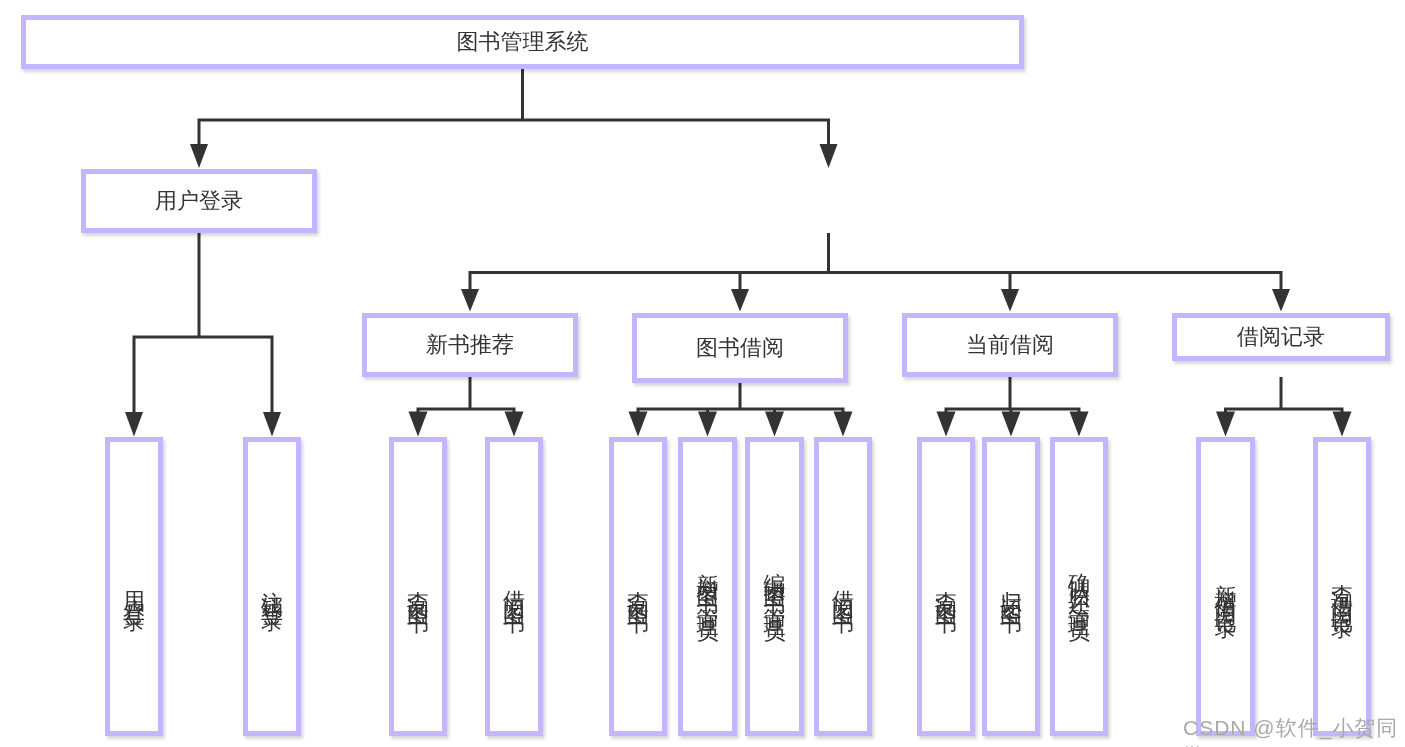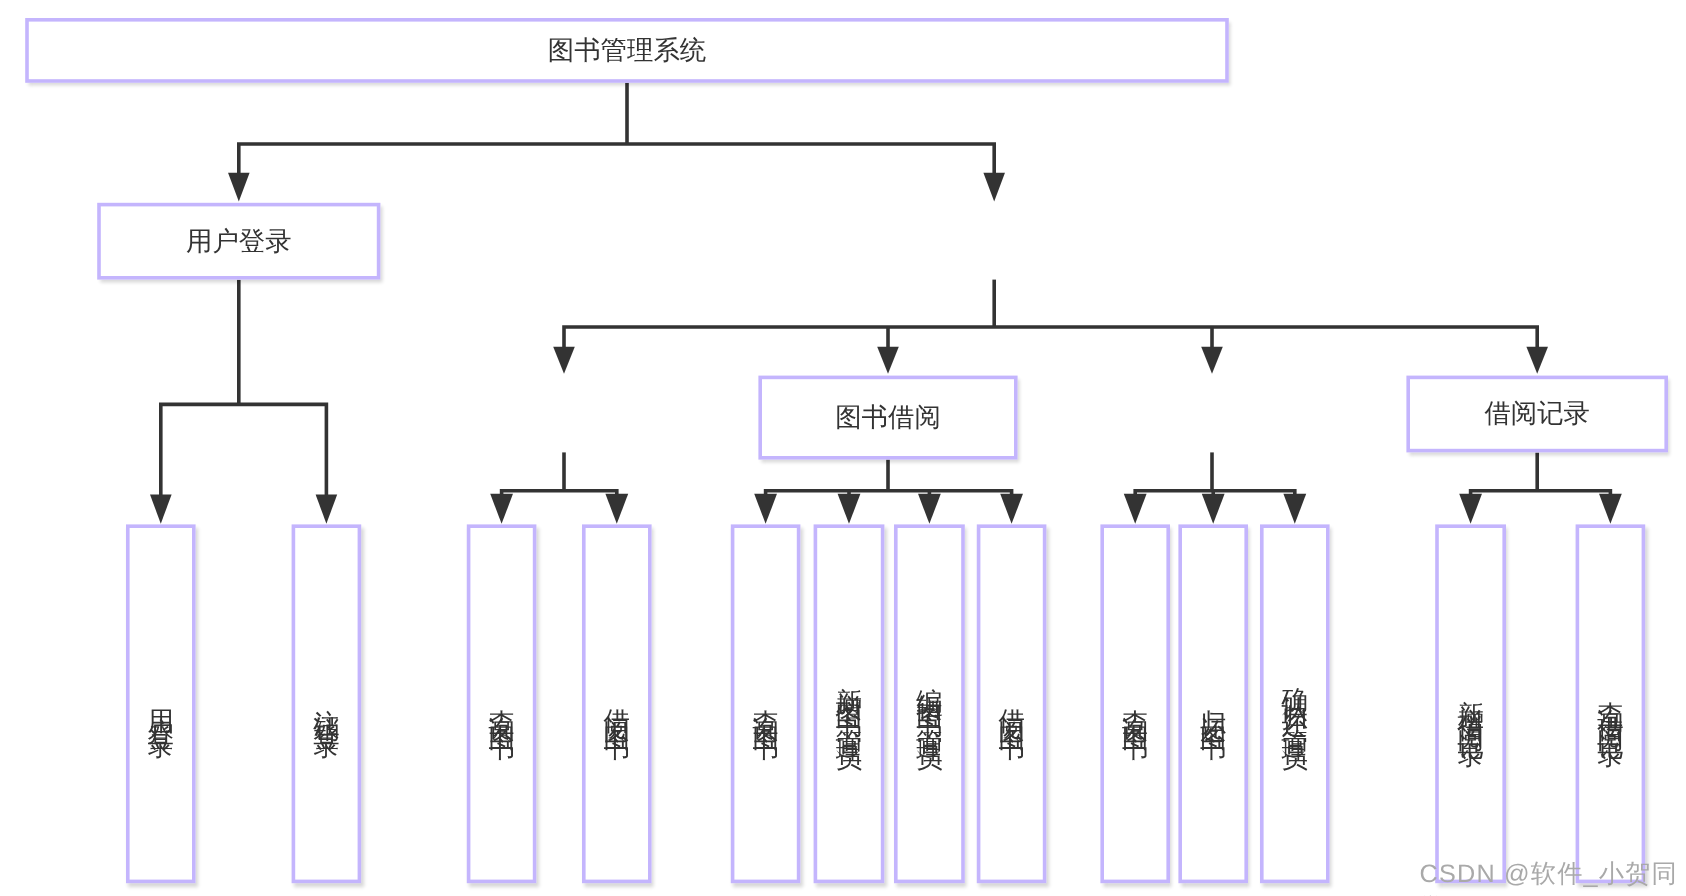--- a/index.html
+++ b/index.html
@@ -3,21 +3,21 @@
 <meta charset="utf-8">
 <title>图书管理系统</title>
 <style>
   html,body{margin:0;padding:0;background:#ffffff;}
   .canvas{
     position:relative;width:1405px;height:747px;background:#ffffff;
     font-family:"Liberation Sans","DejaVu Sans",sans-serif;overflow:hidden;
   }
   svg.connectors{position:absolute;left:0;top:0;z-index:1;}
   .node{
-    position:absolute;box-sizing:border-box;border:3px solid #c4b5fd;background:#ffffff;
+    position:absolute;box-sizing:border-box;border:5px solid #c4b5fd;background:#ffffff;
     display:flex;align-items:center;justify-content:center;
     font-size:22px;color:#333333;z-index:2;
     box-shadow:2px 3px 3px rgba(0,0,0,0.16);
     white-space:nowrap;
   }
   .node.v{
     writing-mode:vertical-rl;text-orientation:mixed;
     letter-spacing:7px;font-size:22px;white-space:normal;
   }
   .watermark{
@@ -75,22 +75,24 @@
     <path d="M1281 377 V409"></path>
     <path d="M1225.5 414 V409 H1342 V414"></path>
     <polygon points="1216,411.5 1235,411.5 1225.5,436.5" fill="#333333" stroke="none"></polygon>
     <polygon points="1332.5,411.5 1351.5,411.5 1342,436.5" fill="#333333" stroke="none"></polygon>
   </svg>
 
   <div class="node" style="left:21px;top:15px;width:1003px;height:54px">图书管理系统</div>
 
   <div class="node" style="left:81px;top:169px;width:236px;height:64px">用户登录</div>
 
+  <div class="node" style="left:362px;top:313px;width:216px;height:64px">新书推荐</div>
   <div class="node" style="left:632px;top:313px;width:216px;height:70px">图书借阅</div>
-  <div class="node" style="left:1172px;top:313px;width:218px;height:64px">借阅记录</div>
+  <div class="node" style="left:902px;top:313px;width:216px;height:64px">当前借阅</div>
+  <div class="node" style="left:1172px;top:313px;width:218px;height:48px">借阅记录</div>
 
   <div class="node v" style="left:105px;top:437px;width:58px;height:299px">用户登录</div>
   <div class="node v" style="left:243px;top:437px;width:58px;height:299px">注销登录</div>
 
   <div class="node v" style="left:389px;top:437px;width:58px;height:299px">查询图书</div>
   <div class="node v" style="left:485px;top:437px;width:58px;height:299px">借阅图书</div>
 
   <div class="node v" style="left:609px;top:437px;width:58px;height:299px">查询图书</div>
   <div class="node v" style="left:678px;top:437px;width:59px;height:299px">新增图书（管理员）</div>
   <div class="node v" style="left:745px;top:437px;width:59px;height:299px">编辑图书（管理员）</div>

